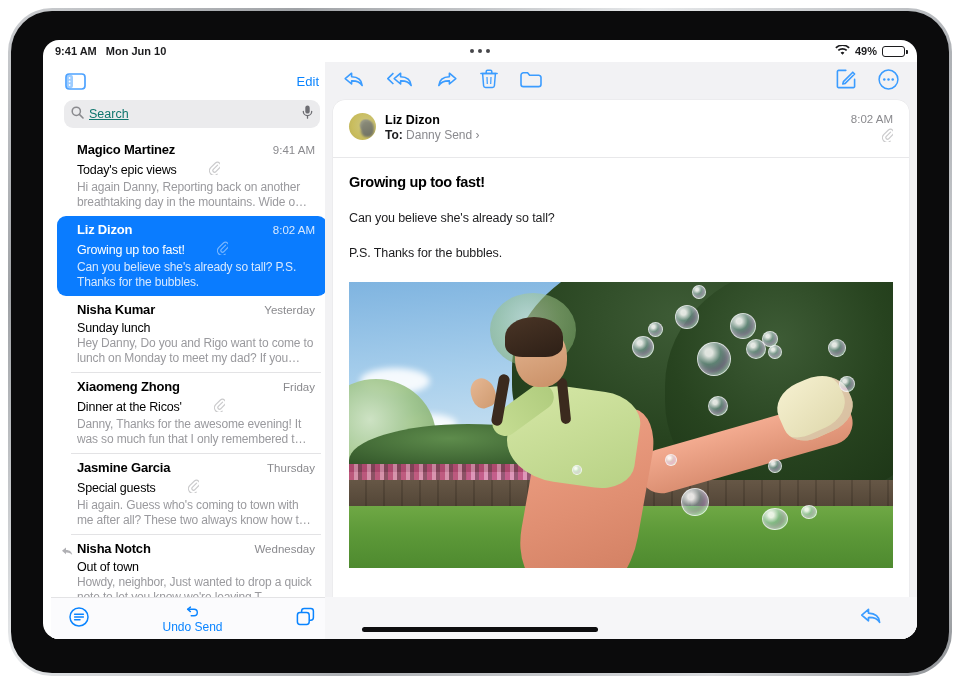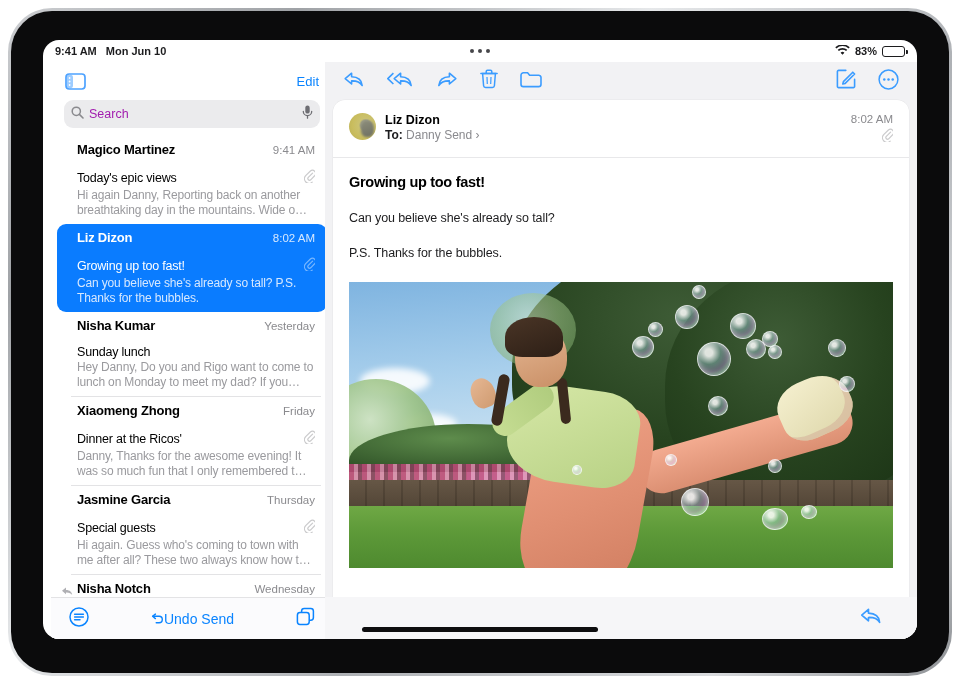--- a/index.html
+++ b/index.html
@@ -69,56 +69,56 @@
   #edit-button { color: #0a84ff; font-size: 13px; }
   #inbox-title {
     font-size: 26px; font-weight: bold; color: #000; letter-spacing: -0.6px;
     padding: 2px 14px 8px 14px;
   }
   #search-bar {
     margin: 0 13px 8px 13px; height: 28px; border-radius: 9px;
     background: #ebebed; display: flex; align-items: center; padding: 0 7px;
     gap: 5px;
   }
-  #search-placeholder { color: #a21caf; font-size: 12.5px; flex: 1; }
+  #search-placeholder { color: #0f766e; font-size: 12.5px; flex: 1; text-decoration: underline; }
 
   #mail-list { flex: 1; overflow: hidden; position: relative; }
   .mail-row {
     position: relative;
     padding: 6px 12px 7px 20px;
     margin: 0 6px;
     border-radius: 9px;
   }
   .mail-row.selected { background: #0a7cff; }
   .mail-sep { height: 1px; background: #e3e3e5; margin: 0 12px 0 20px; }
   .mail-top { display: flex; align-items: baseline; justify-content: space-between; }
   .mail-sender { font-size: 13px; font-weight: bold; color: #000; letter-spacing: -0.2px; }
   .mail-date { font-size: 11.5px; color: #8a8a8e; white-space: nowrap; margin-left: 6px; }
-  .mail-subject-line { display: flex; align-items: center; justify-content: space-between; margin-top: 12px; gap: 32px; }
+  .mail-subject-line { display: flex; align-items: center; margin-top: 4px; gap: 32px; }
   .mail-subject { font-size: 12.5px; color: #000; letter-spacing: -0.2px; }
   .mail-preview {
     font-size: 12px; color: #9a9a9e; line-height: 14.5px; margin-top: 1px;
     letter-spacing: -0.15px;
   }
   .mail-row.selected .mail-sender,
   .mail-row.selected .mail-subject { color: #ffffff; }
   .mail-row.selected .mail-date,
   .mail-row.selected .mail-preview { color: #d6e8ff; }
   .reply-flag {
     position: absolute; left: 4px; top: 8px; width: 12px; height: 12px;
   }
   .clip { opacity: .45; }
 
   
   #sidebar-bottombar {
     height: 42px; border-top: 1px solid #e3e3e5;
     display: flex; align-items: center; justify-content: space-between;
     padding: 0 18px; background: #fbfbfd;
   }
-  #undo-send { color: #0a84ff; font-size: 14px; display: flex; align-items: center; gap: 0; }
+  #undo-send { color: #0a84ff; font-size: 12px; display: flex; align-items: center; gap: 0; flex-direction: column; }
 
   
   #detail-pane {
     position: absolute; left: 282px; top: 22px;
     width: calc(100% - 282px); height: calc(100% - 22px);
     background: #f2f2f4;
     display: flex; flex-direction: column;
   }
   #detail-toolbar {
     height: 38px; display: flex; align-items: center; padding: 0 18px;
@@ -281,21 +281,21 @@
       <span class="multitask-dot"></span>
       <span class="multitask-dot"></span>
       <span class="multitask-dot"></span>
     </div>
     <div class="status-right">
       <span class="wifi-glyph">
         <svg width="15" height="11" viewBox="0 0 15 11">
                 <path d="M7.5 9.8 5.6 7.7a2.8 2.8 0 0 1 3.8 0zM3.9 6.1a5.3 5.3 0 0 1 7.2 0l1.2-1.3a7 7 0 0 0-9.6 0zM1.4 3.4a8.9 8.9 0 0 1 12.2 0l1.1-1.2a10.5 10.5 0 0 0-14.4 0z" fill="#1c1c1e"></path>
               </svg>
       </span>
-      <span>83%</span>
+      <span>49%</span>
       <span class="battery-shell">
         <span class="battery-fill"></span>
       </span>
     </div>
   </div>
 
   <div id="sidebar">
 
     <div id="sidebar-topbar">
       <span class="sidebar-toggle-icon">

